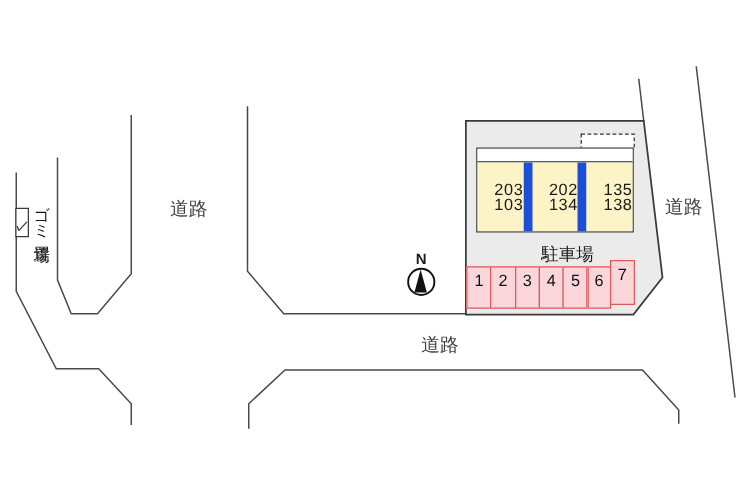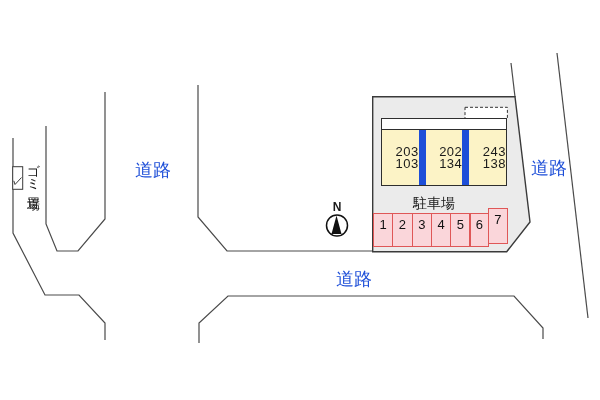--- a/index.html
+++ b/index.html
@@ -1,21 +1,21 @@
 <!DOCTYPE html>
 <html><head>
 <meta charset="utf-8">
 <style>
   html,body{margin:0;padding:0;background:#fff;}
   #canvas{
     position:relative;width:600px;height:400px;background:#ffffff;overflow:hidden;
     font-family:"Liberation Sans","DejaVu Sans",sans-serif;color:#1a1a1a;
   }
   #lineart{position:absolute;left:0;top:0;width:600px;height:400px;}
-  .lbl{position:absolute;font-size:18px;color:#1d4ed8;text-align:center;white-space:nowrap;}
+  .lbl{position:absolute;font-size:15px;color:#404040;text-align:center;white-space:nowrap;}
   .lbl-vert{
     position:absolute;writing-mode:vertical-rl;text-orientation:upright;
     font-size:13px;letter-spacing:1px;color:#1a1a1a;
   }
   #north-label{position:absolute;left:329px;top:200px;width:16px;text-align:center;
     font-size:12px;font-weight:bold;}
   
   #building{
     position:absolute;left:381px;top:118px;width:126px;height:68px;
     background:#ffffff;border:1.5px solid #2e2e2e;box-sizing:border-box;
@@ -27,21 +27,21 @@
     flex:1;background:#fcf3c6;display:flex;flex-direction:column;
     align-items:flex-end;justify-content:center;font-size:13px;line-height:12px;
     letter-spacing:0.5px;
   }
   #building .cell + .cell{border-left:7px solid #1d4ed8;}
   
   .space{
     position:absolute;box-sizing:border-box;background:#fad6da;border:1.3px solid #df5757;
     font-size:13px;text-align:center;padding-top:3px;color:#111;
   }
-  #parking-label{position:absolute;left:413px;top:195px;width:48px;text-align:left;
+  #parking-label{position:absolute;left:427px;top:195px;width:48px;text-align:right;
     font-size:14px;white-space:nowrap;}
 </style>
 </head>
 <body>
 
 <div id="canvas">
 
   <svg id="lineart" viewBox="0 0 600 400" xmlns="http://www.w3.org/2000/svg">
 
     <path d="M13,138 V233 L45,295 H79 L105,323 V340" fill="none" stroke="#4a4a4a" stroke-width="1.2"></path>
@@ -78,21 +78,21 @@
     <div class="cells">
       <div class="cell">
         <span>203</span>
         <span>103</span>
       </div>
       <div class="cell">
         <span>202</span>
         <span>134</span>
       </div>
       <div class="cell">
-        <span>243</span>
+        <span>135</span>
         <span>138</span>
       </div>
     </div>
   </div>
 
   <div id="parking-label">駐車場</div>
 
   <div class="space" style="left:373px;top:212.7px;width:20.3px;height:34px;">1</div>
   <div class="space" style="left:392.3px;top:212.7px;width:20.3px;height:34px;">2</div>
   <div class="space" style="left:411.6px;top:212.7px;width:20.3px;height:34px;">3</div>

